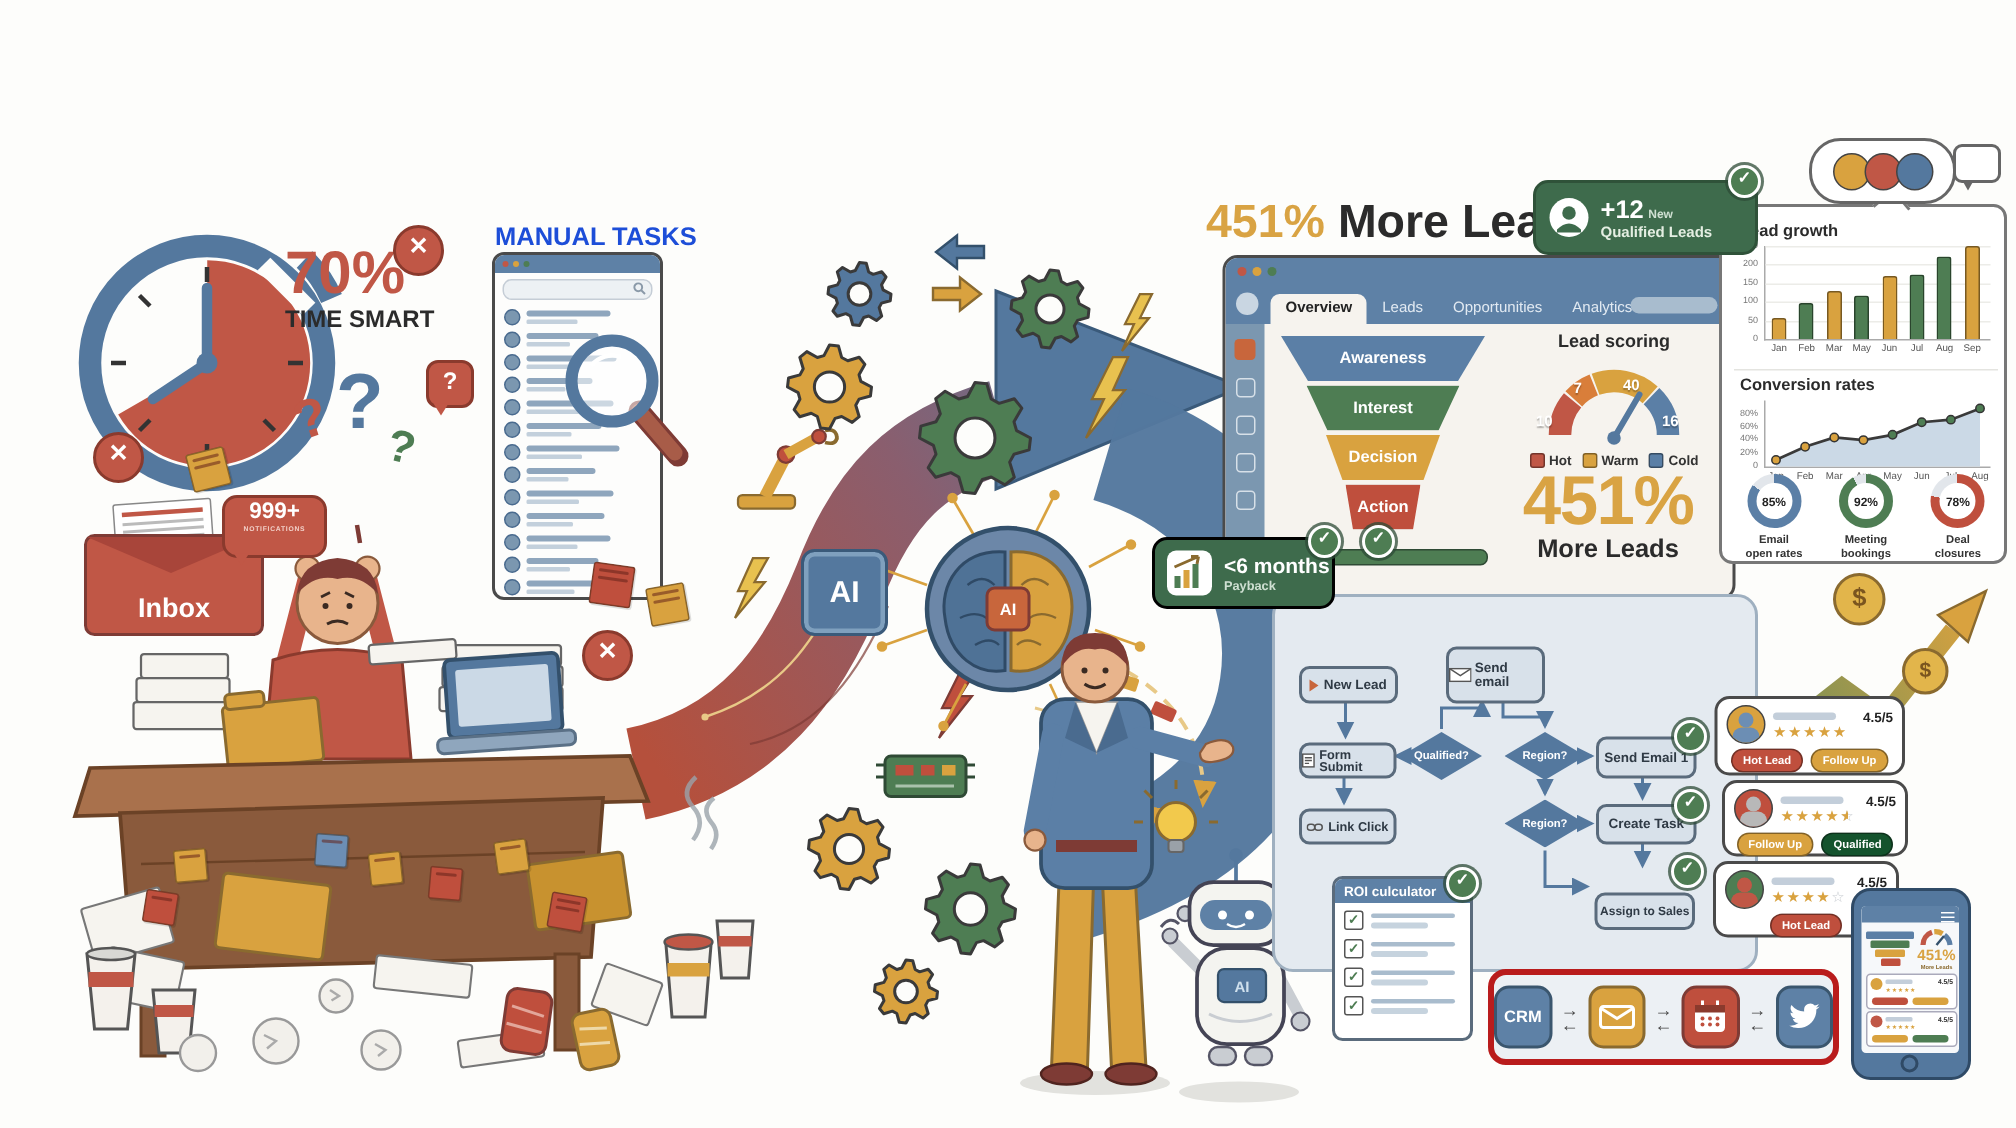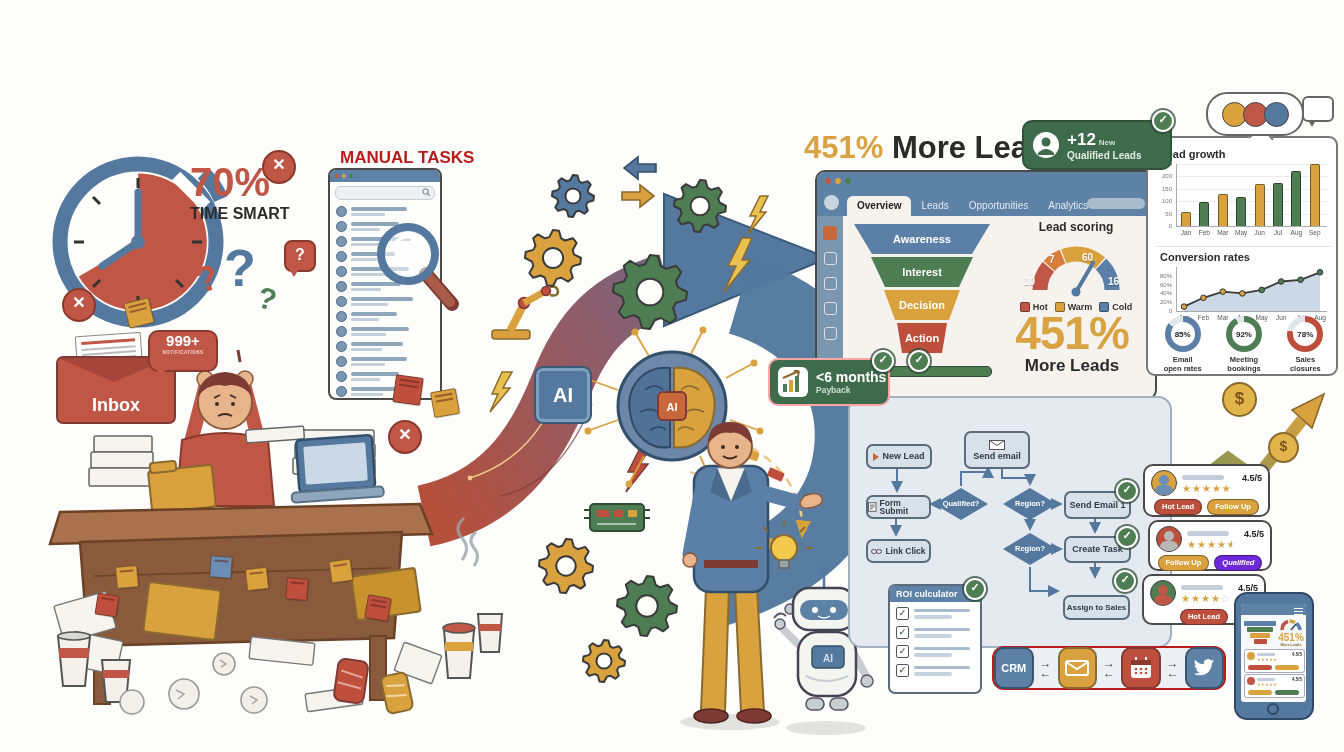--- a/index.html
+++ b/index.html
@@ -304,21 +304,21 @@
   <div class="xchk" style="left:262px;top:150px">✕</div>
   <div class="xchk" style="left:62px;top:288px">✕</div>
   <div class="xchk" style="left:388px;top:420px">✕</div>
   <div class="q" style="left:196px;top:258px;font-size:36px;color:#C05746;transform:rotate(-18deg)">?</div>
   <div class="q" style="left:224px;top:238px;font-size:52px;color:#54789E">?</div>
   <div class="q" style="left:258px;top:282px;font-size:30px;color:#4E7D53;transform:rotate(14deg)">?</div>
   <div class="a" style="left:284px;top:240px;width:28px;height:28px;background:#C05746;border:2px solid #8A3A2D;border-radius:8px;color:#fff;font:900 16px/26px 'Liberation Sans',sans-serif;text-align:center;z-index:4">?
     <div class="a" style="left:3px;bottom:-7px;width:0;height:0;border-left:5px solid transparent;border-right:5px solid transparent;border-top:8px solid #C05746"></div>
   </div>
 
-  <div class="a" style="left:340px;top:148px;font:800 17px 'Liberation Sans',sans-serif;color:#b91c1c;z-index:3">MANUAL TASKS</div>
+  <div class="a" style="left:330px;top:148px;font:800 17px 'Liberation Sans',sans-serif;color:#1d4ed8;z-index:3">MANUAL TASKS</div>
   <div class="a" style="left:328px;top:168px;width:110px;height:228px;background:#FDFDFC;border:2px solid #4A4A4A;border-radius:8px;z-index:3;overflow:hidden">
     <div style="height:12px;background:#5E81A6;display:flex;align-items:center;gap:3px;padding-left:5px">
       <span style="width:4px;height:4px;border-radius:50%;background:#C05746"></span>
         <span style="width:4px;height:4px;border-radius:50%;background:#D9A23F"></span>
         <span style="width:4px;height:4px;border-radius:50%;background:#4E7D53"></span>
     </div>
     <div style="margin:4px 5px;height:12px;background:#EDF1F4;border:1px solid #C5CDD6;border-radius:6px;position:relative">
       <svg width="9" height="9" style="position:absolute;right:3px;top:1px">
           <circle cx="3.5" cy="3.5" r="2.6" fill="none" stroke="#8A99A8" stroke-width="1.3"></circle>
           <line x1="5.5" y1="5.5" x2="8" y2="8" stroke="#8A99A8" stroke-width="1.3"></line>
@@ -547,21 +547,21 @@
     <svg width="112" height="64" viewBox="0 0 112 64" style="margin:2px auto 0;display:block">
       <path d="M20,54 A36,36 0 0 1 28.4,30.9" stroke="#C05746" stroke-width="15" fill="none"></path>
       <path d="M29.2,29.9 A36,36 0 0 1 42.5,20.6" stroke="#D97E3A" stroke-width="15" fill="none"></path>
       <path d="M43.7,20.2 A36,36 0 0 1 80.1,27.2" stroke="#D9A23F" stroke-width="15" fill="none"></path>
       <path d="M81,28.1 A36,36 0 0 1 92,54" stroke="#5B7FA6" stroke-width="15" fill="none"></path>
       <line x1="56" y1="56" x2="73" y2="27" stroke="#54789E" stroke-width="4" stroke-linecap="round"></line>
       <circle cx="56" cy="56" r="4.5" fill="#54789E"></circle>
     </svg>
     <span class="gnum" style="left:8px;top:56px">10</span>
     <span class="gnum" style="left:33px;top:34px">7</span>
-    <span class="gnum" style="left:66px;top:32px">60</span>
+    <span class="gnum" style="left:66px;top:32px">40</span>
     <span class="gnum" style="left:92px;top:56px">16</span>
     <div id="gauge-legend" style="display:flex;justify-content:center;gap:7px;margin-top:2px">
         <div style="display: flex; align-items: center; gap: 3px;">
           <span style="width: 8px; height: 8px; border-radius: 2px; background: rgb(192, 87, 70); border: 1px solid rgba(0, 0, 0, 0.4);"></span>
           <span style="font: 800 9px &quot;Liberation Sans&quot;, sans-serif; color: rgb(51, 51, 51);">Hot</span>
         </div>
         <div style="display: flex; align-items: center; gap: 3px;">
           <span style="width: 8px; height: 8px; border-radius: 2px; background: rgb(217, 162, 63); border: 1px solid rgba(0, 0, 0, 0.4);"></span>
           <span style="font: 800 9px &quot;Liberation Sans&quot;, sans-serif; color: rgb(51, 51, 51);">Warm</span>
         </div>
@@ -570,21 +570,21 @@
           <span style="font: 800 9px &quot;Liberation Sans&quot;, sans-serif; color: rgb(51, 51, 51);">Cold</span>
         </div>
       </div>
   </div>
 
   <div class="a" style="left:992px;top:306px;width:160px;text-align:center;z-index:3">
     <div style="font:800 46px 'Liberation Sans',sans-serif;color:#D9A343;letter-spacing:-1px">451%</div>
     <div style="font:800 17px 'Liberation Sans',sans-serif;color:#2B2B2B;margin-top:-4px">More Leads</div>
   </div>
 
-  <div class="a" style="left:768px;top:358px;width:122px;height:48px;background:#3E6B4C;border:2px solid #fca5a5;border-radius:10px;z-index:5;display:flex;align-items:center;gap:7px;padding-left:7px;box-sizing:border-box">
+  <div class="a" style="left:768px;top:358px;width:122px;height:48px;background:#3E6B4C;border:2px solid #000000;border-radius:10px;z-index:5;display:flex;align-items:center;gap:7px;padding-left:7px;box-sizing:border-box">
     <svg width="32" height="32" viewBox="0 0 32 32">
         <rect x="1" y="1" width="30" height="30" rx="6" fill="#fff"></rect>
         <rect x="6" y="18" width="4" height="8" fill="#4E7D53"></rect>
         <rect x="12" y="14" width="4" height="12" fill="#D9A23F"></rect>
         <rect x="18" y="10" width="4" height="16" fill="#4E7D53"></rect>
         <path d="M6 12 L22 5 M22 5 l-5 0 M22 5 l-1 5" stroke="#8A6A2F" stroke-width="2" fill="none"></path>
       </svg>
     <div>
       <div style="color:#fff;font:800 14px 'Liberation Sans',sans-serif">&lt;6 months</div>
       <div style="color:#CFE0D2;font:700 8.5px 'Liberation Sans',sans-serif">Payback</div>
@@ -686,21 +686,21 @@
           <div style="font: 700 7.5px / 1.25 &quot;Liberation Sans&quot;, sans-serif; color: rgb(51, 51, 51); margin-top: 3px;">
             <div>Meeting</div>
             <div>bookings</div>
           </div>
         </div>
         <div style="width: 56px; text-align: center;">
           <div style="position: relative; width: 36px; height: 36px; border-radius: 50%; margin: 0px auto; background: conic-gradient(rgb(191, 79, 61) 78%, rgb(226, 230, 235) 78%, rgb(226, 230, 235) 100%);">
             <div style="position: absolute; left: 6px; top: 6px; width: 24px; height: 24px; border-radius: 50%; background: rgb(255, 255, 255); display: flex; align-items: center; justify-content: center; font: 800 8px &quot;Liberation Sans&quot;, sans-serif; color: rgb(34, 34, 34);">78%</div>
           </div>
           <div style="font: 700 7.5px / 1.25 &quot;Liberation Sans&quot;, sans-serif; color: rgb(51, 51, 51); margin-top: 3px;">
-            <div>Sales</div>
+            <div>Deal</div>
             <div>closures</div>
           </div>
         </div>
       </div>
   </div>
 
   <div class="a" style="left:848px;top:396px;width:324px;height:252px;background:#E4EAF0;border:2px solid #9FB0C0;border-radius:14px;z-index:3;box-sizing:border-box">
     <svg class="a" style="left:0;top:0" width="324" height="252" viewBox="0 0 324 252">
       <defs>
           <marker id="arr" orient="auto" markerWidth="7" markerHeight="7" refX="5" refY="3">
@@ -718,21 +718,21 @@
         <path d="M206,151 L211,151" marker-end="url(#arr)"></path>
         <path d="M245,119 L245,134" marker-end="url(#arr)"></path>
         <path d="M245,163 L245,179" marker-end="url(#arr)"></path>
         <path d="M180,169 L180,193 L208,193" marker-end="url(#arr)"></path>
       </g>
     </svg>
     <div class="node" style="left:16px;top:46px;width:62px;height:21px">
       <span style="width:0;height:0;border-top:4px solid transparent;border-bottom:4px solid transparent;border-left:6px solid #C8663C"></span>
       <span>New Lead</span>
     </div>
-    <div class="node" style="left:114px;top:33px;width:62px;height:34px;flex-direction:column;gap:2px">
+    <div class="node" style="left:114px;top:33px;width:62px;height:34px;flex-direction:row;gap:2px">
       <svg width="16" height="10" viewBox="0 0 16 10">
           <rect x="0.5" y="0.5" width="15" height="9" fill="#fff" stroke="#555"></rect>
           <path d="M0.5,0.5 L8,5.5 L15.5,0.5" fill="none" stroke="#555"></path>
         </svg>
       <span>Send email</span>
     </div>
     <div class="node" style="left:16px;top:97px;width:61px;height:20px;font-size:8.5px">
       <svg width="9" height="10" viewBox="0 0 9 10">
           <rect x="0.5" y="0.5" width="8" height="9" fill="#fff" stroke="#555"></rect>
           <line x1="2" y1="3" x2="7" y2="3" stroke="#555"></line>
@@ -834,21 +834,21 @@
         <div style="flex: 1 1 0%;">
           <div style="display: flex; align-items: center; justify-content: space-between;">
             <span style="width: 42px; height: 5px; background: rgb(195, 206, 218); border-radius: 3px;"></span>
             <span style="font: 800 9px &quot;Liberation Sans&quot;, sans-serif; color: rgb(34, 34, 34);">4.5/5</span>
           </div>
           <div style="font-size: 10px; letter-spacing: 1px; line-height: 11px; color: rgb(217, 162, 63);">★★★★<span style="position:relative;display:inline-block;color:#C9CDD2">☆<span style="position:absolute;left:0;top:0;width:55%;overflow:hidden;color:#D9A23F">★</span></span></div>
         </div>
       </div>
       <div style="display: flex; justify-content: center; gap: 5px; margin-top: 3px;">
         <span class="pill" style="background: rgb(217, 162, 63);">Follow Up</span>
-        <span class="pill" style="background: #6d28d9; font-style: italic;">Qualified</span>
+        <span class="pill" style="background: #14532d;">Qualified</span>
       </div>
     </div>
   <div class="lead-card" style="left:1142px;top:574px;width:124px;height:51px">
       <div style="display: flex; align-items: center; gap: 5px;">
         <div style="width: 24px; height: 24px; border-radius: 50%; background: rgb(78, 125, 83); border: 1.5px solid rgb(68, 68, 68); position: relative; overflow: hidden; flex: 0 0 auto;">
           <div style="position: absolute; left: 7px; top: 4px; width: 10px; height: 10px; border-radius: 50%; background: rgb(192, 87, 70);"></div>
           <div style="position: absolute; left: 3px; top: 14px; width: 18px; height: 12px; border-radius: 6px 6px 0px 0px; background: rgb(192, 87, 70);"></div>
         </div>
         <div style="flex: 1 1 0%;">
           <div style="display: flex; align-items: center; justify-content: space-between;">
@@ -859,21 +859,21 @@
         </div>
       </div>
       <div style="display: flex; justify-content: center; gap: 5px; margin-top: 3px;">
         <span class="pill" style="background: rgb(191, 79, 61);">Hot Lead</span>
       </div>
     </div>
 
   <div class="a" style="left:1222px;top:382px;width:31px;height:31px;border-radius:50%;background:#E2B54B;border:2.5px solid #8A6A2F;z-index:4;text-align:center"><span style="font:900 17px/29px 'Liberation Sans',sans-serif;color:#7A551F">$</span></div>
   <div class="a" style="left:1268px;top:432px;width:27px;height:27px;border-radius:50%;background:#E2B54B;border:2.5px solid #8A6A2F;z-index:4;text-align:center"><span style="font:900 14px/25px 'Liberation Sans',sans-serif;color:#7A551F">$</span></div>
 
-  <div class="a" style="left:992px;top:646px;width:234px;height:44px;background:#ECF0F4;border:2px solid #b91c1c;border-radius:12px;z-index:4;display:flex;align-items:center;justify-content:center;gap:6px;box-sizing:border-box">
+  <div class="a" style="left:992px;top:646px;width:234px;height:64px;background:#ECF0F4;border:4px solid #b91c1c;border-radius:12px;z-index:4;display:flex;align-items:center;justify-content:center;gap:6px;box-sizing:border-box">
     <div style="width:42px;height:42px;background:#5E81A6;border:2px solid #3A566E;border-radius:10px;display:flex;align-items:center;justify-content:center;box-sizing:border-box">
       <span style="color:#fff;font:900 11px 'Liberation Sans',sans-serif">CRM</span>
     </div>
     <div style="font:700 12px/0.85 'Liberation Sans',sans-serif;color:#444;text-align:center">→<br>←</div>
     <div style="width:42px;height:42px;background:#D9A23F;border:2px solid #8A6A2F;border-radius:10px;display:flex;align-items:center;justify-content:center;box-sizing:border-box">
       <svg width="24" height="16" viewBox="0 0 24 16">
           <rect x="1" y="1" width="22" height="14" rx="2" fill="none" stroke="#fff" stroke-width="2"></rect>
           <path d="M1,2 L12,9 L23,2" fill="none" stroke="#fff" stroke-width="2"></path>
         </svg>
     </div>

